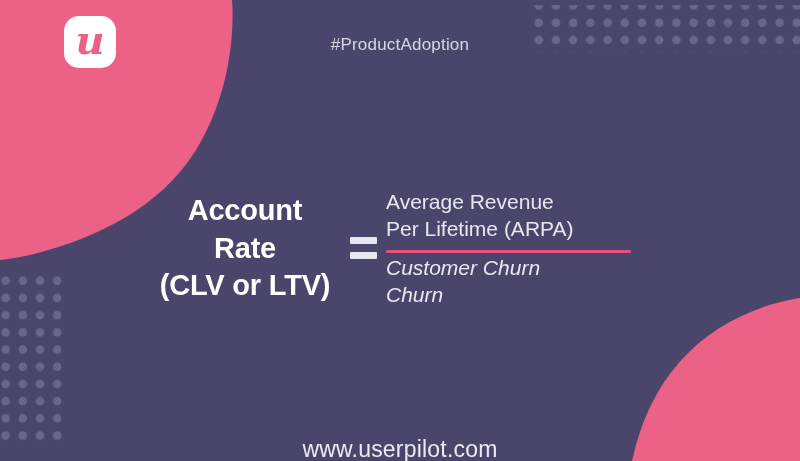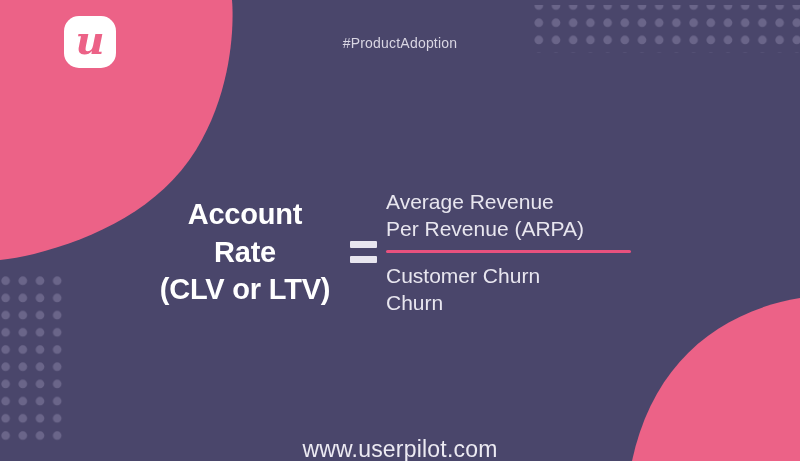--- a/index.html
+++ b/index.html
@@ -55,21 +55,21 @@
     user-select: none;
   }
 
   
   #hashtag {
     position: absolute;
     left: 0;
     top: 35px;
     width: 800px;
     text-align: center;
-    font-size: 14px;
+    font-size: 17px;
     letter-spacing: 0.2px;
     color: #d9d6e3;
   }
 
   
   #formula {
     position: absolute;
     left: 150px;
     top: 188px;
     width: 500px;
@@ -109,21 +109,21 @@
     flex: none;
     width: 245px;
     color: #e8e6ef;
     font-size: 21px;
     line-height: 1.3;
   }
   #numerator, #denominator {
     font-weight: 400;
   }
   #numerator { padding-bottom: 7px; }
-  #denominator { padding-top: 9px; }
+  #denominator { padding-top: 1px; font-style: italic; }
   #numerator .ln, #denominator .ln { display: block; white-space: nowrap; }
   #fraction-bar {
     height: 3px;
     background: #e8517e;
     width: 100%;
     border-radius: 2px;
   }
 
   
   #footer-url {
@@ -173,21 +173,21 @@
     </div>
 
     <div id="equals-sign">
       <span class="bar"></span>
       <span class="bar"></span>
     </div>
 
     <div id="rhs">
       <div id="numerator">
         <span class="ln">Average Revenue</span>
-        <span class="ln">Per Revenue (ARPA)</span>
+        <span class="ln">Per Lifetime (ARPA)</span>
       </div>
       <div id="fraction-bar"></div>
       <div id="denominator">
         <span class="ln">Customer Churn</span>
         <span class="ln">Churn</span>
       </div>
     </div>
 
   </div>
 

